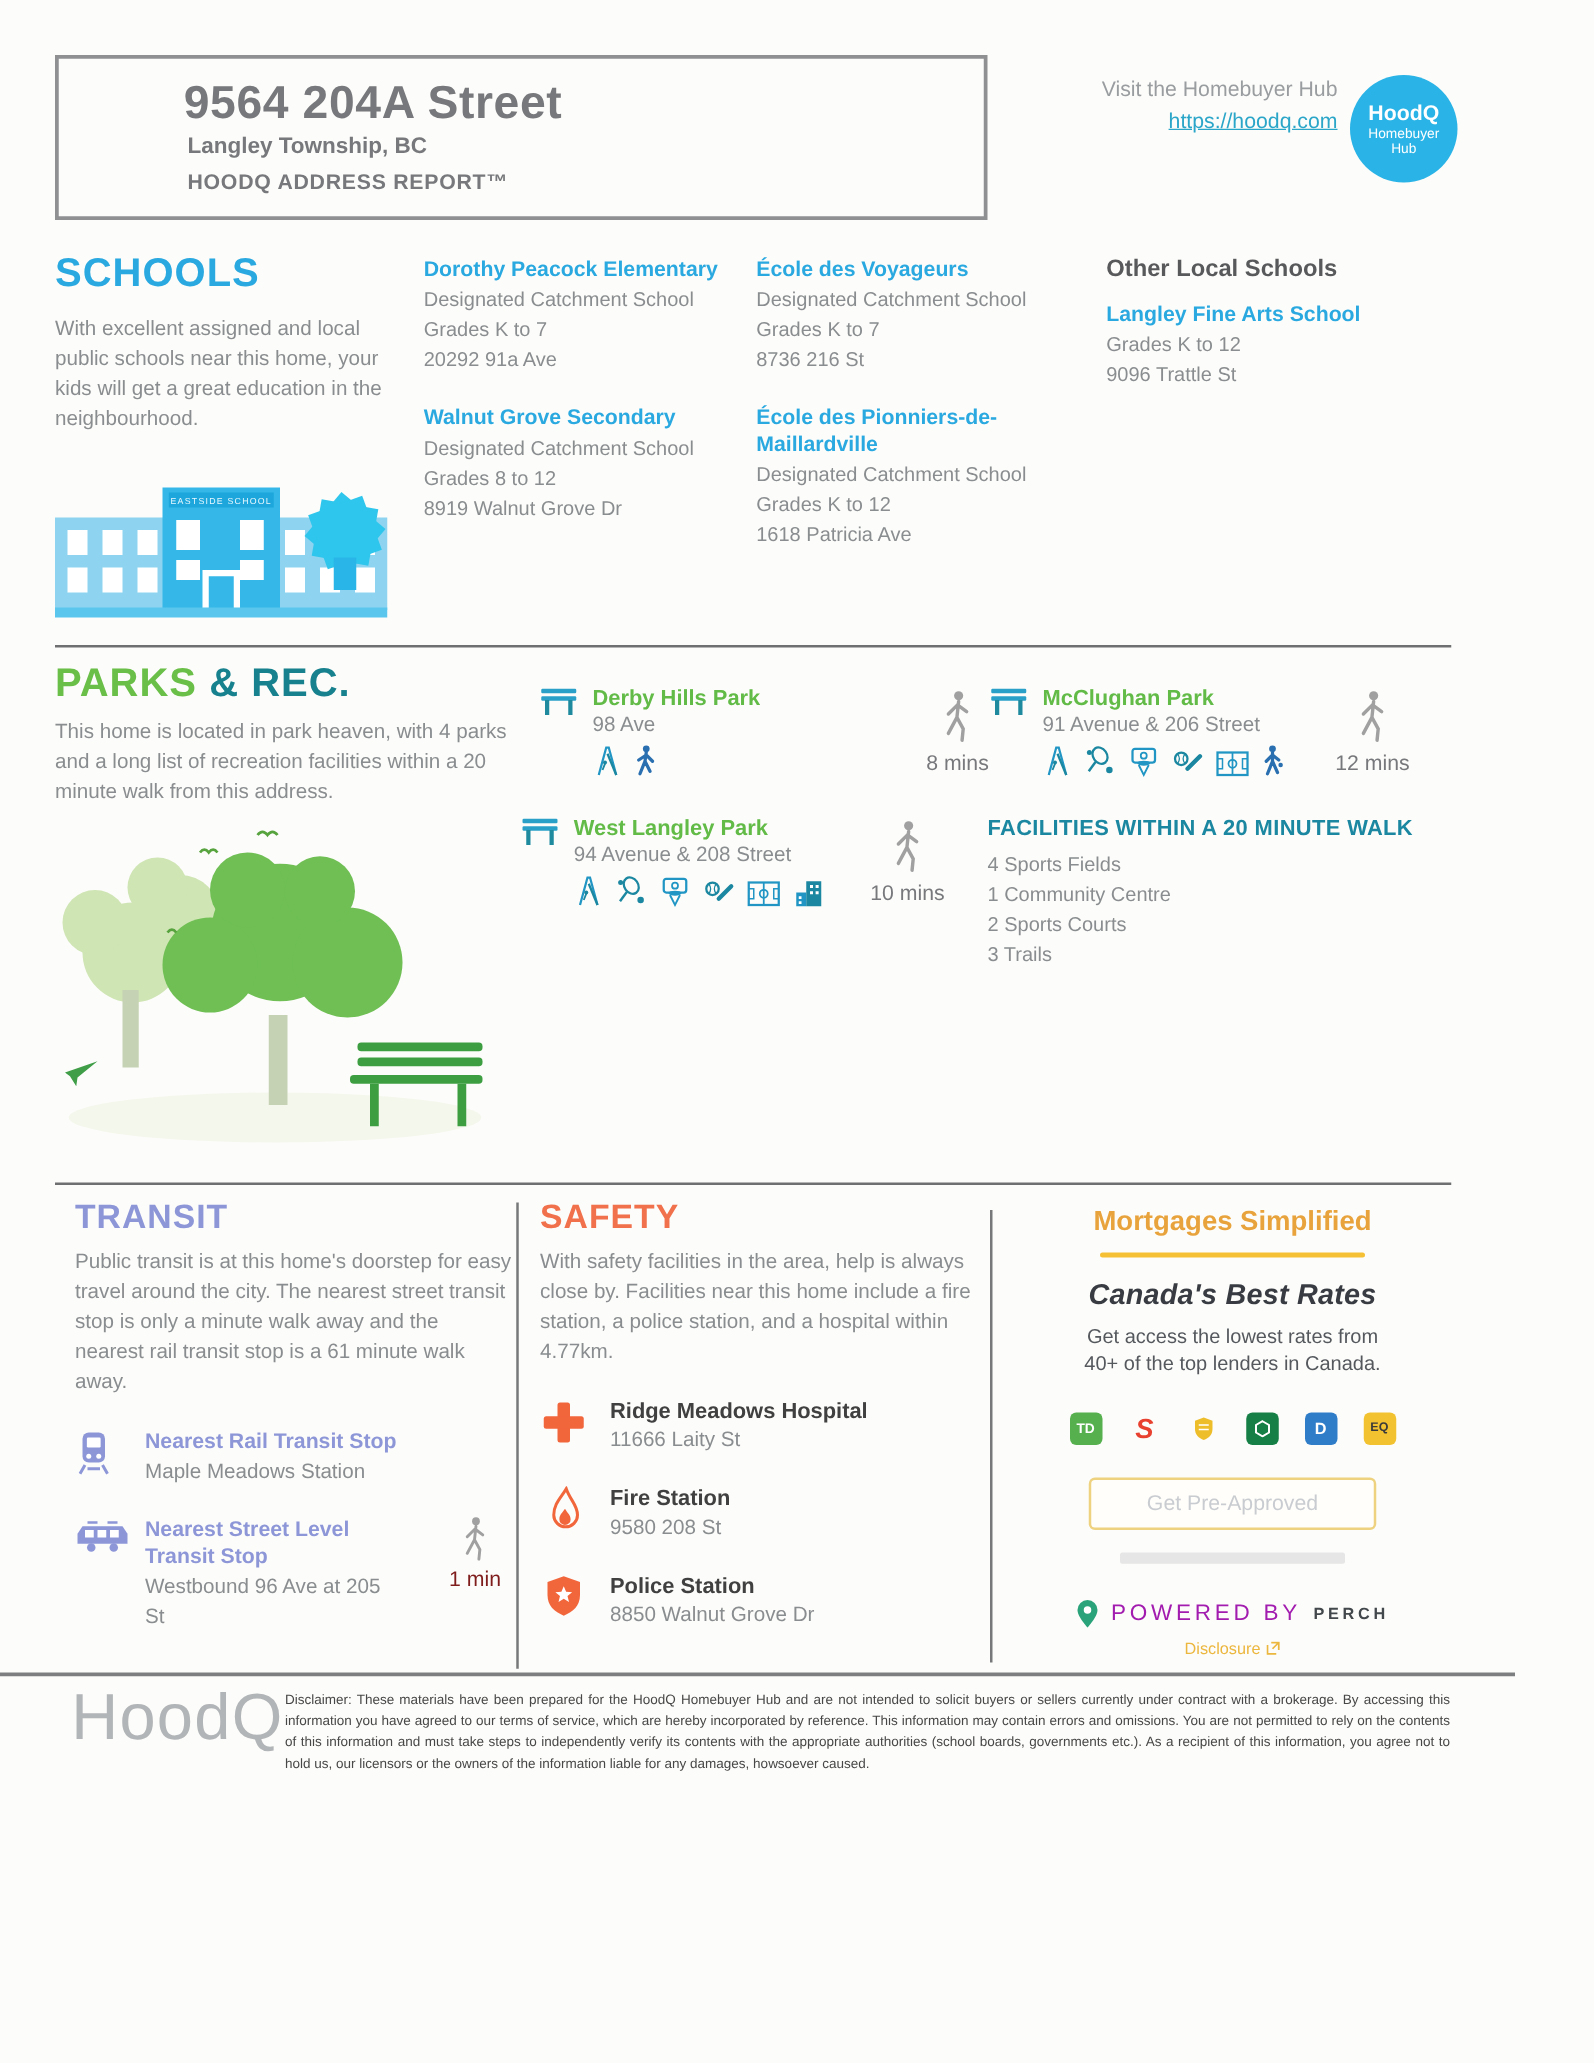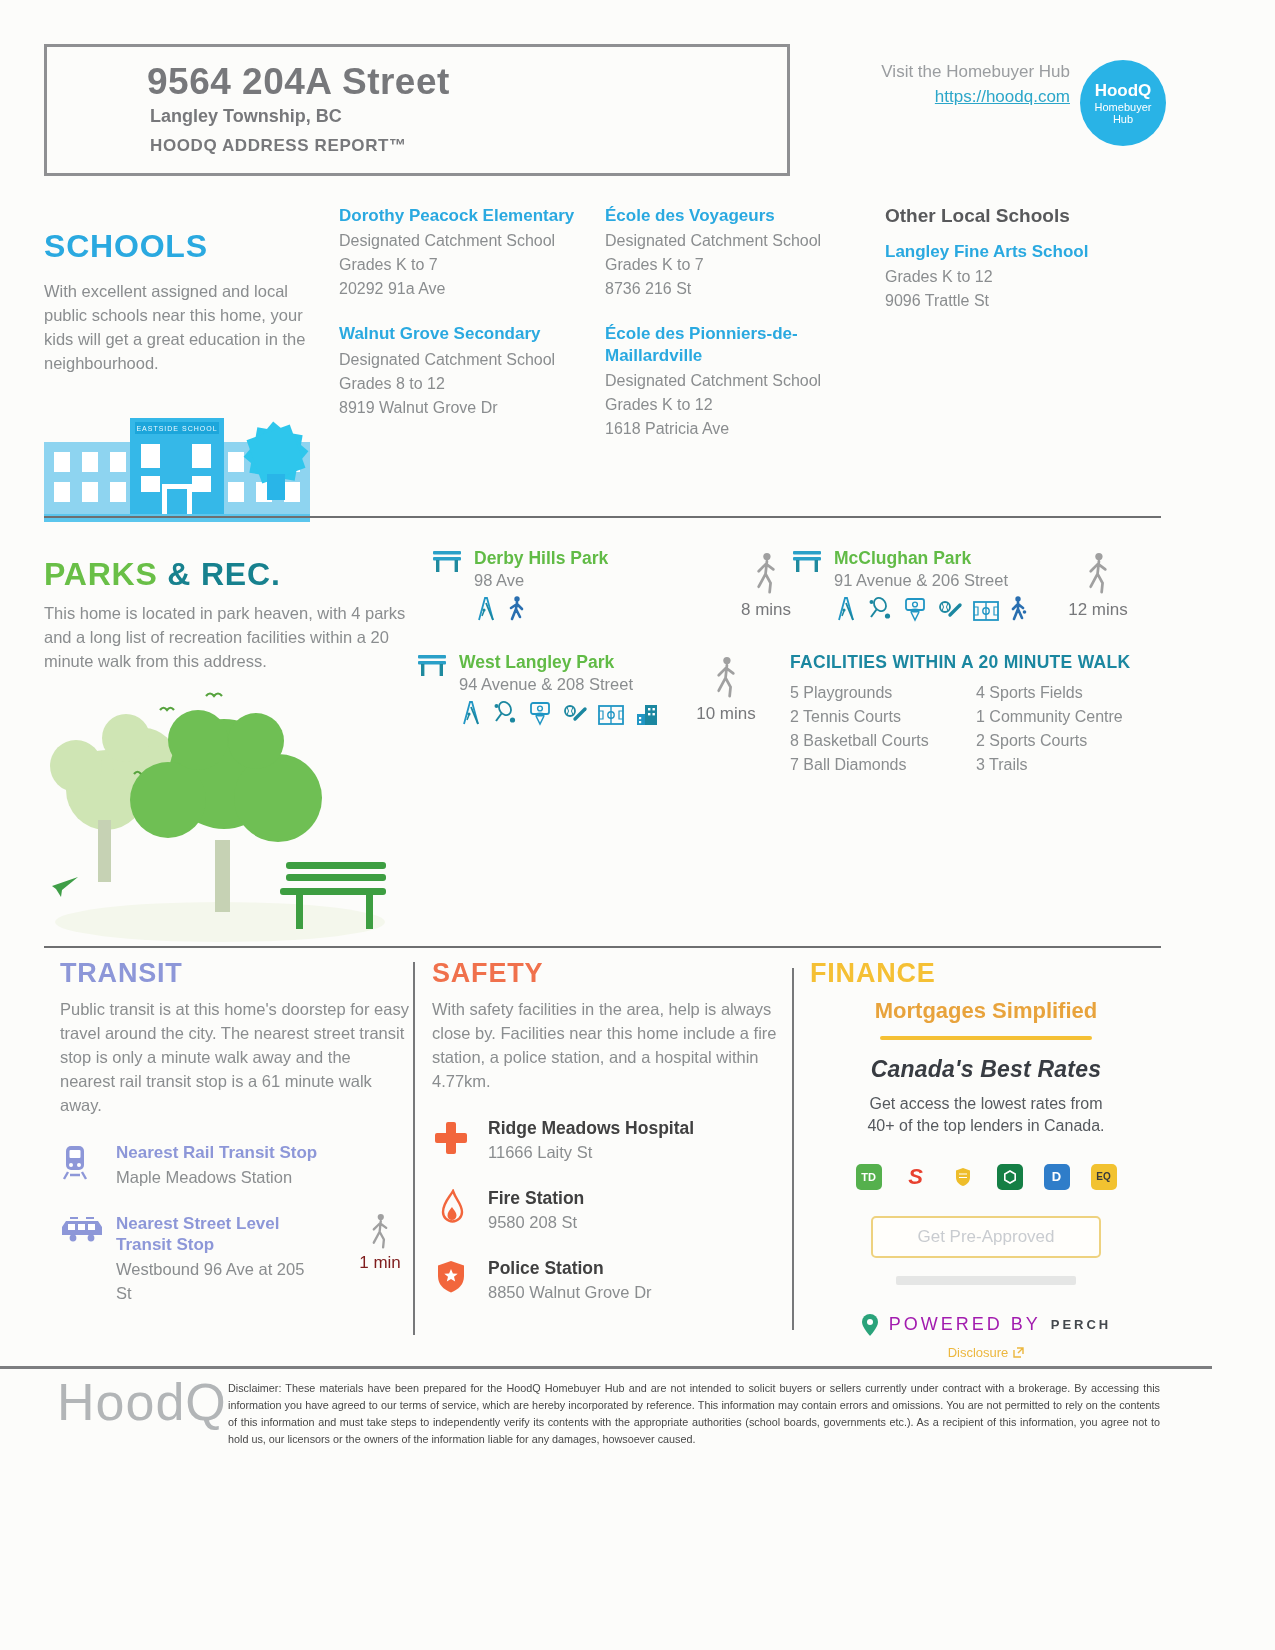--- a/index.html
+++ b/index.html
@@ -4,21 +4,21 @@
 <style>
   * { margin:0; padding:0; box-sizing:border-box; }
   html,body { width:1275px; height:1650px; }
   body {
     position:relative;
     background:#fcfcfa;
     font-family:"Liberation Sans", sans-serif;
     color:#8a8d8f;
     overflow:hidden;
   }
-  .abs { position:absolute;margin-top:28px; }
+  .abs { position:absolute; }
 
   
   .header-box {
     position:absolute; left:44px; top:44px; width:746px; height:132px;
     border:3px solid #8f9092; background:#fcfcfa;
   }
   .addr   { margin:14px 0 0 100px; font-size:37px; font-weight:800; color:#77787b; letter-spacing:.5px; }
   .city   { margin:3px 0 0 103px; font-size:18px; font-weight:700; color:#77787b; }
   .report { margin:9px 0 0 103px; font-size:17px; font-weight:700; color:#77787b; letter-spacing:.6px; }
 
@@ -406,26 +406,20 @@
     <circle cx="19" cy="5" r="4" fill="#a0a0a0"></circle>
     <path d="M19 10 L17.5 24 M18 13 L10 21 M18 13 L26 19 M17.5 24 L10 38 M17.5 24 L23 34 L22 44" stroke="#a0a0a0" stroke-width="3" fill="none" stroke-linecap="round"></path>
   </svg>
   <div class="mins">10 mins</div>
 </div>
 
 <div class="fac">
   <div class="fac-title">FACILITIES WITHIN A 20 MINUTE WALK</div>
   <div class="fac-cols">
     <div class="fac-col">
-      <div>5 Playgrounds</div>
-      <div>2 Tennis Courts</div>
-      <div>8 Basketball Courts</div>
-      <div>7 Ball Diamonds</div>
-    </div>
-    <div class="fac-col">
       <div>4 Sports Fields</div>
       <div>1 Community Centre</div>
       <div>2 Sports Courts</div>
       <div>3 Trails</div>
     </div>
   </div>
 </div>
 
 <div class="hdiv" style="left:44px; top:946px; width:1117px;"></div>
 <div class="vdiv" style="left:413px; top:962px; height:373px;"></div>
@@ -515,21 +509,20 @@
       </svg>
     </div>
     <div>
       <div class="safe-name">Police Station</div>
       <div class="safe-addr">8850 Walnut Grove Dr</div>
     </div>
   </div>
 </div>
 
 <div class="col-box" id="finance">
-  <h2 class="h-yellow">FINANCE</h2>
   <div class="fin-card">
     <div class="fin-brand">Mortgages Simplified</div>
     <div class="fin-bar"></div>
     <div class="fin-head">Canada's Best Rates</div>
     <div class="fin-copy">Get access the lowest rates from 40+ of the top lenders in Canada.</div>
 
     <div class="lenders">
       <span class="lender l-td">TD</span>
       <span class="lender l-scotia">S</span>
       <span class="lender l-shield">

